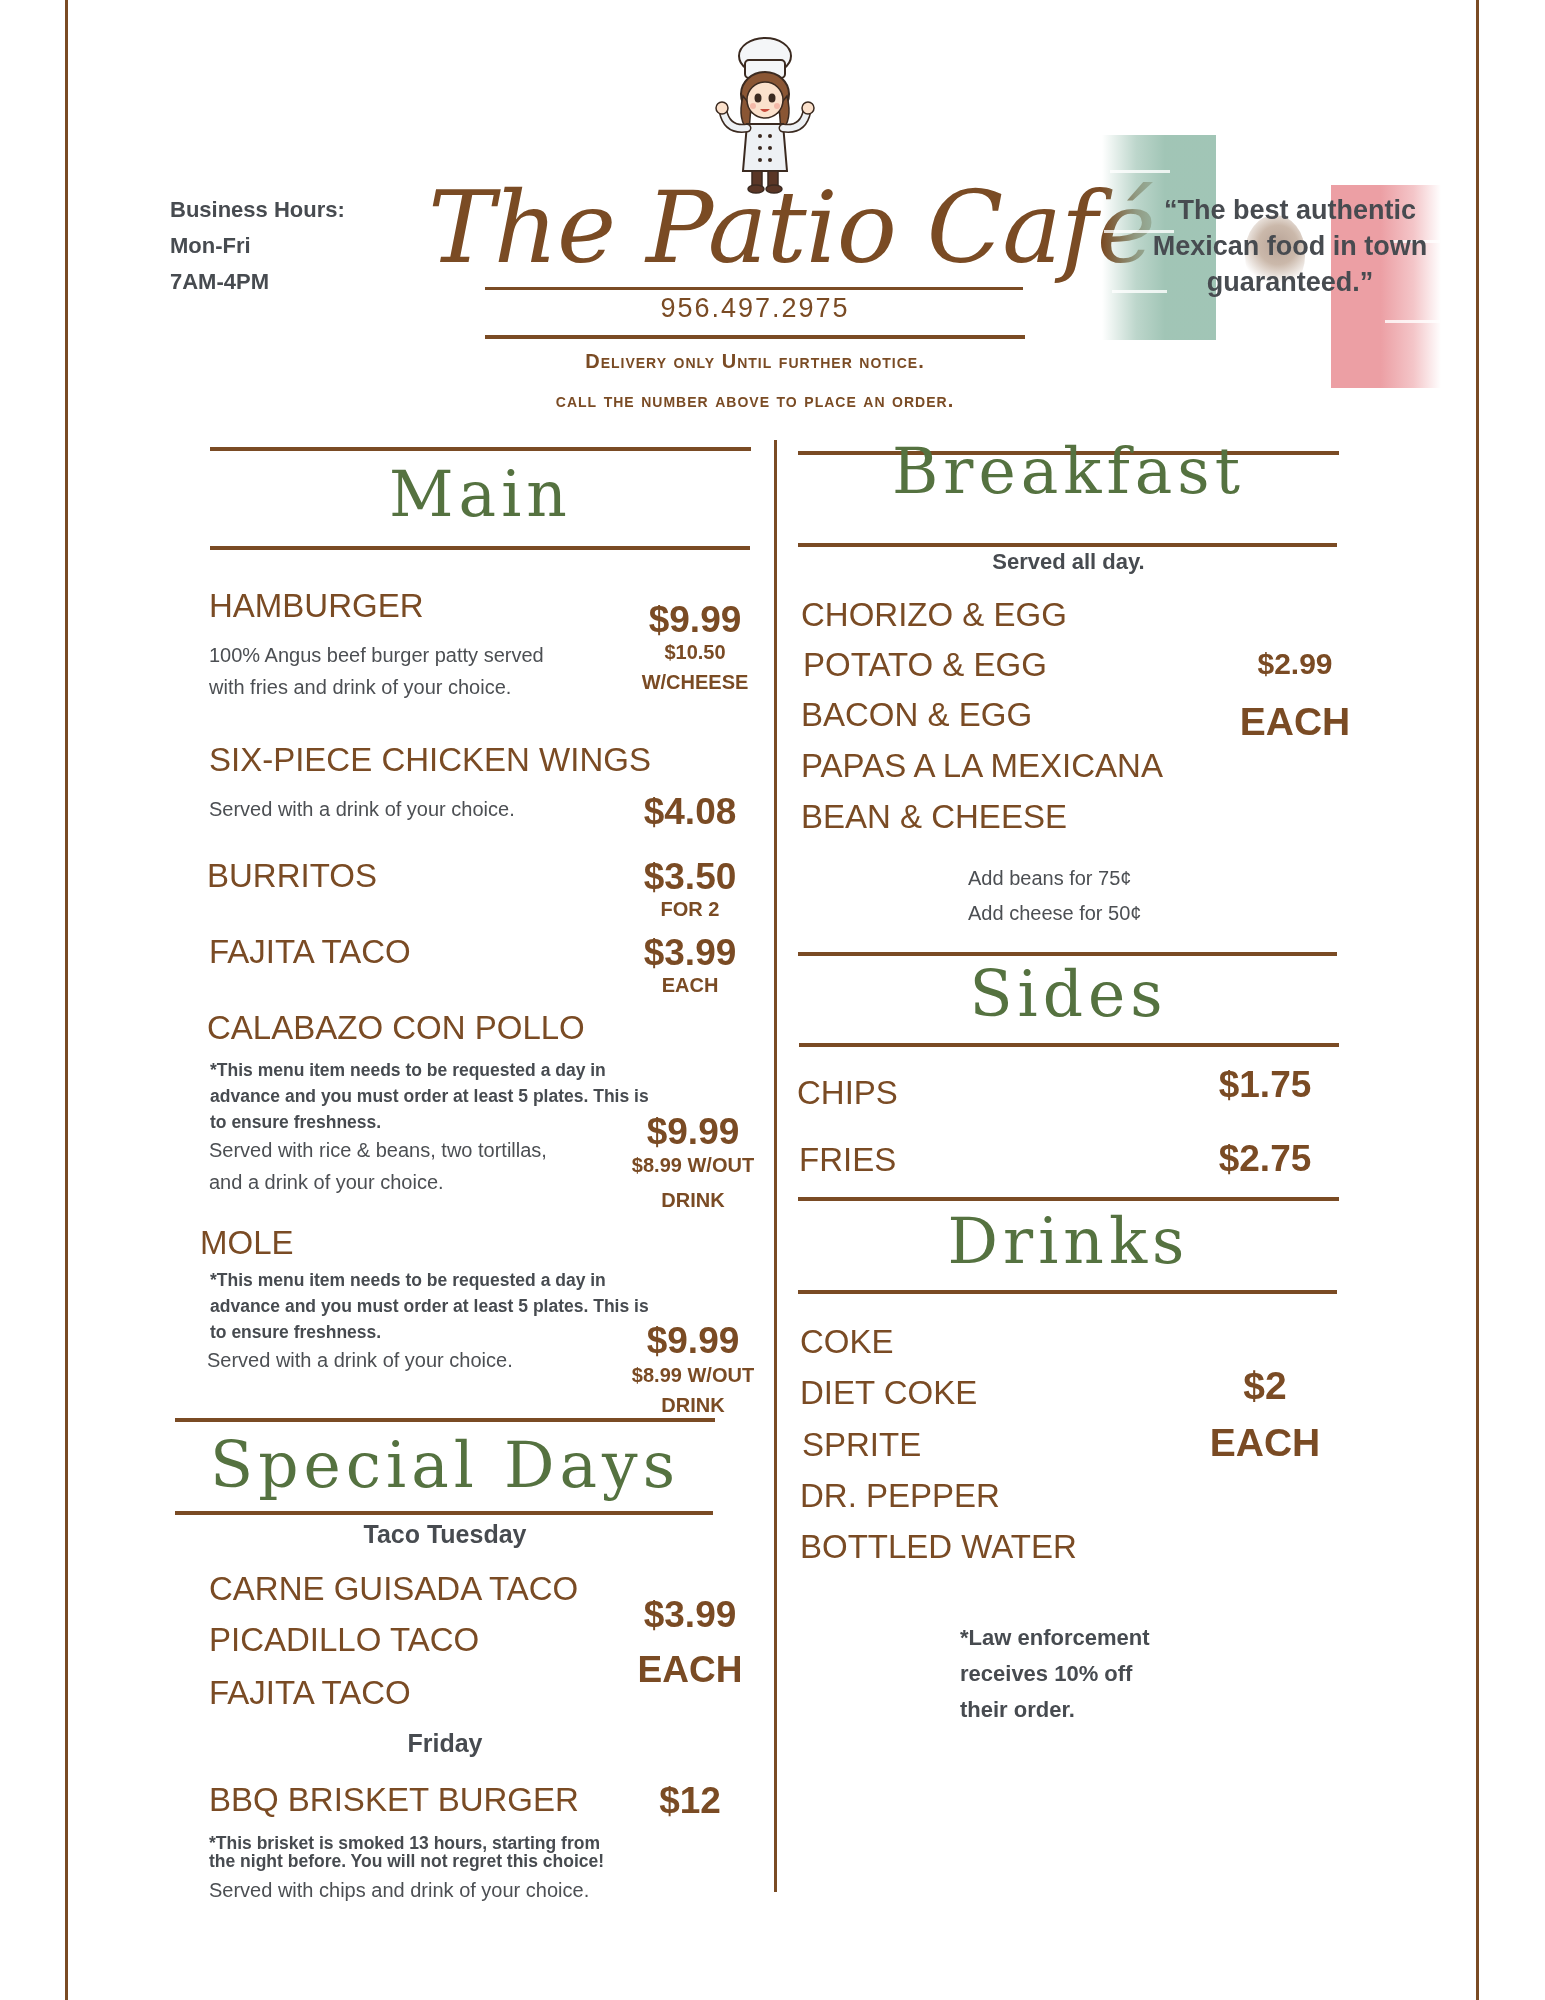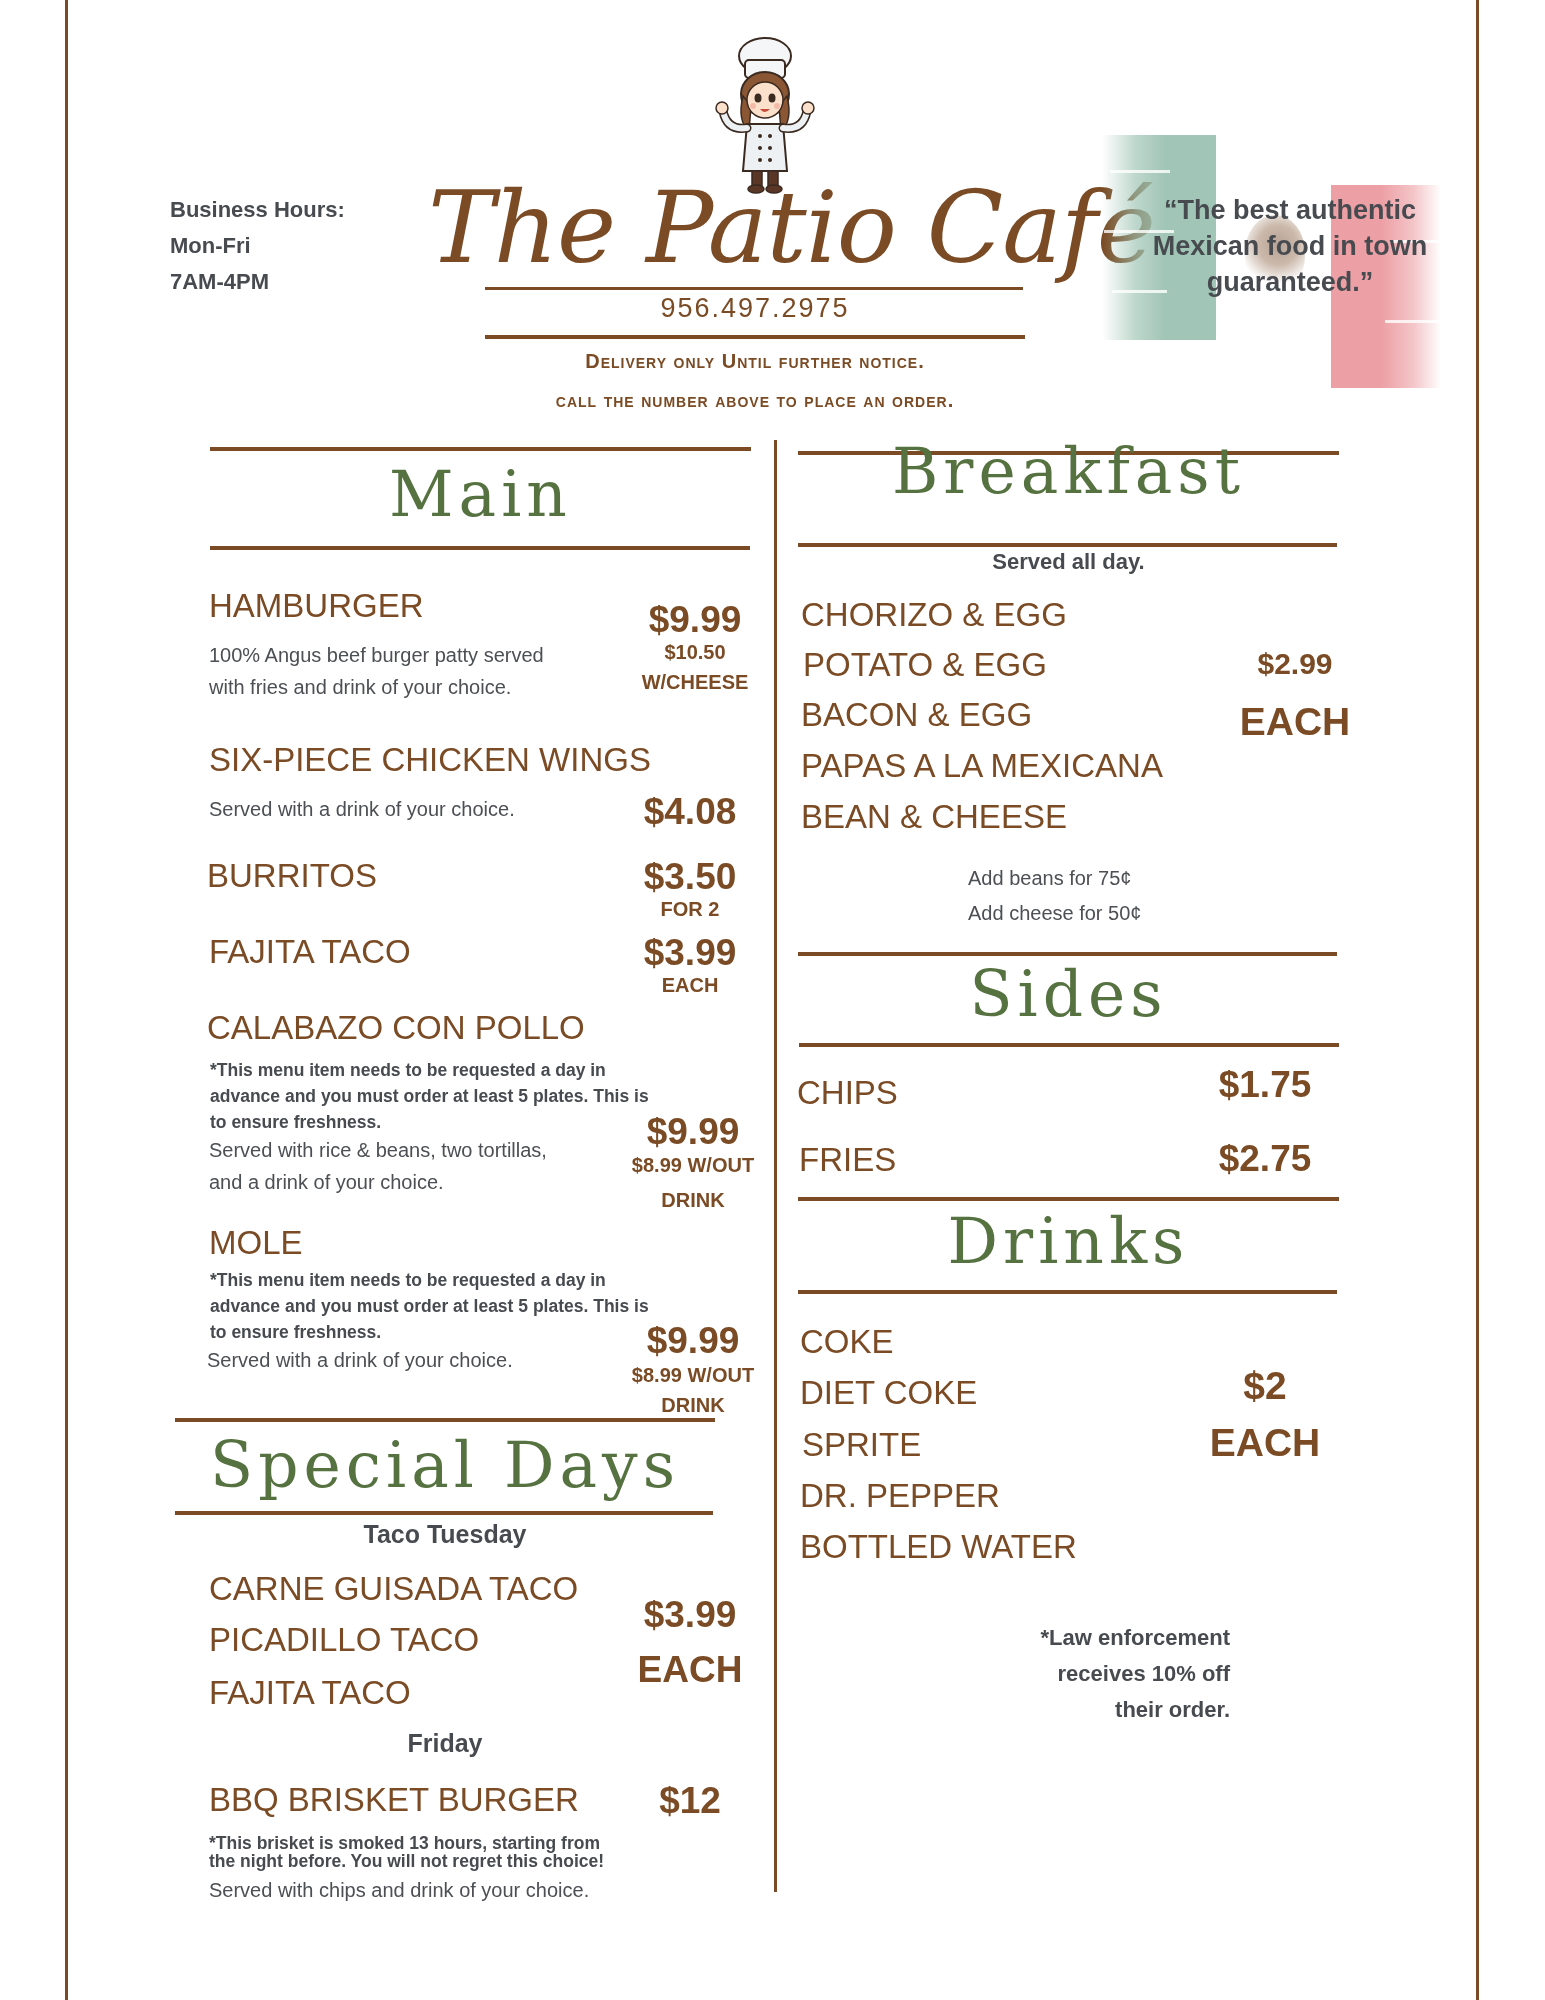--- a/index.html
+++ b/index.html
@@ -137,21 +137,21 @@
   <div class="note" style="left:210px; top:1083px;">advance and you must order at least 5 plates. This is</div>
   <div class="note" style="left:210px; top:1109px;">to ensure freshness.</div>
   <div class="desc" style="left:209px; top:1134px;">Served with rice &amp; beans, two tortillas,</div>
   <div class="desc" style="left:209px; top:1166px;">and a drink of your choice.</div>
   <div class="price" style="left:618px; width:150px; top:1111px;">$9.99</div>
   <div class="sub" style="left:613px; width:160px; top:1150px;">$8.99 W/OUT</div>
   <div class="sub" style="left:613px; width:160px; top:1185px;">DRINK</div>
 </div>
 
 <div>
-  <div class="item" style="left:209px; top:1223px;">MOLE</div>
+  <div class="item" style="left:200px; top:1223px;">MOLE</div>
   <div class="note" style="left:210px; top:1267px;">*This menu item needs to be requested a day in</div>
   <div class="note" style="left:210px; top:1293px;">advance and you must order at least 5 plates. This is</div>
   <div class="note" style="left:210px; top:1319px;">to ensure freshness.</div>
   <div class="desc" style="left:207px; top:1344px;">Served with a drink of your choice.</div>
   <div class="price" style="left:618px; width:150px; top:1320px;">$9.99</div>
   <div class="sub" style="left:613px; width:160px; top:1360px;">$8.99 W/OUT</div>
   <div class="sub" style="left:613px; width:160px; top:1390px;">DRINK</div>
 </div>
 
 <div class="rule" style="left:175px; top:1418px; width:540px;"></div>
@@ -200,17 +200,17 @@
 <div class="rule" style="left:798px; top:1290px; width:539px;"></div>
 
 <div class="item" style="left:800px; top:1322px;">COKE</div>
 <div class="item" style="left:800px; top:1373px;">DIET COKE</div>
 <div class="item" style="left:802px; top:1425px;">SPRITE</div>
 <div class="item" style="left:800px; top:1476px;">DR. PEPPER</div>
 <div class="item" style="left:800px; top:1527px;">BOTTLED WATER</div>
 <div class="price" style="left:1190px; width:150px; top:1365px; font-size:39px;">$2</div>
 <div class="price" style="left:1190px; width:150px; top:1422px; font-size:39px;">EACH</div>
 
-<div class="abs" style="left:960px; width:270px; top:1620px; text-align:right; color:#474b50; font-weight:bold; font-size:22px; line-height:36px;">
+<div class="abs" style="left:960px; width:270px; top:1620px; text-align:left; color:#474b50; font-weight:bold; font-size:22px; line-height:36px;">
   <div>*Law enforcement</div>
   <div>receives 10% off</div>
   <div>their order.</div>
 </div>
 
 </body></html>

